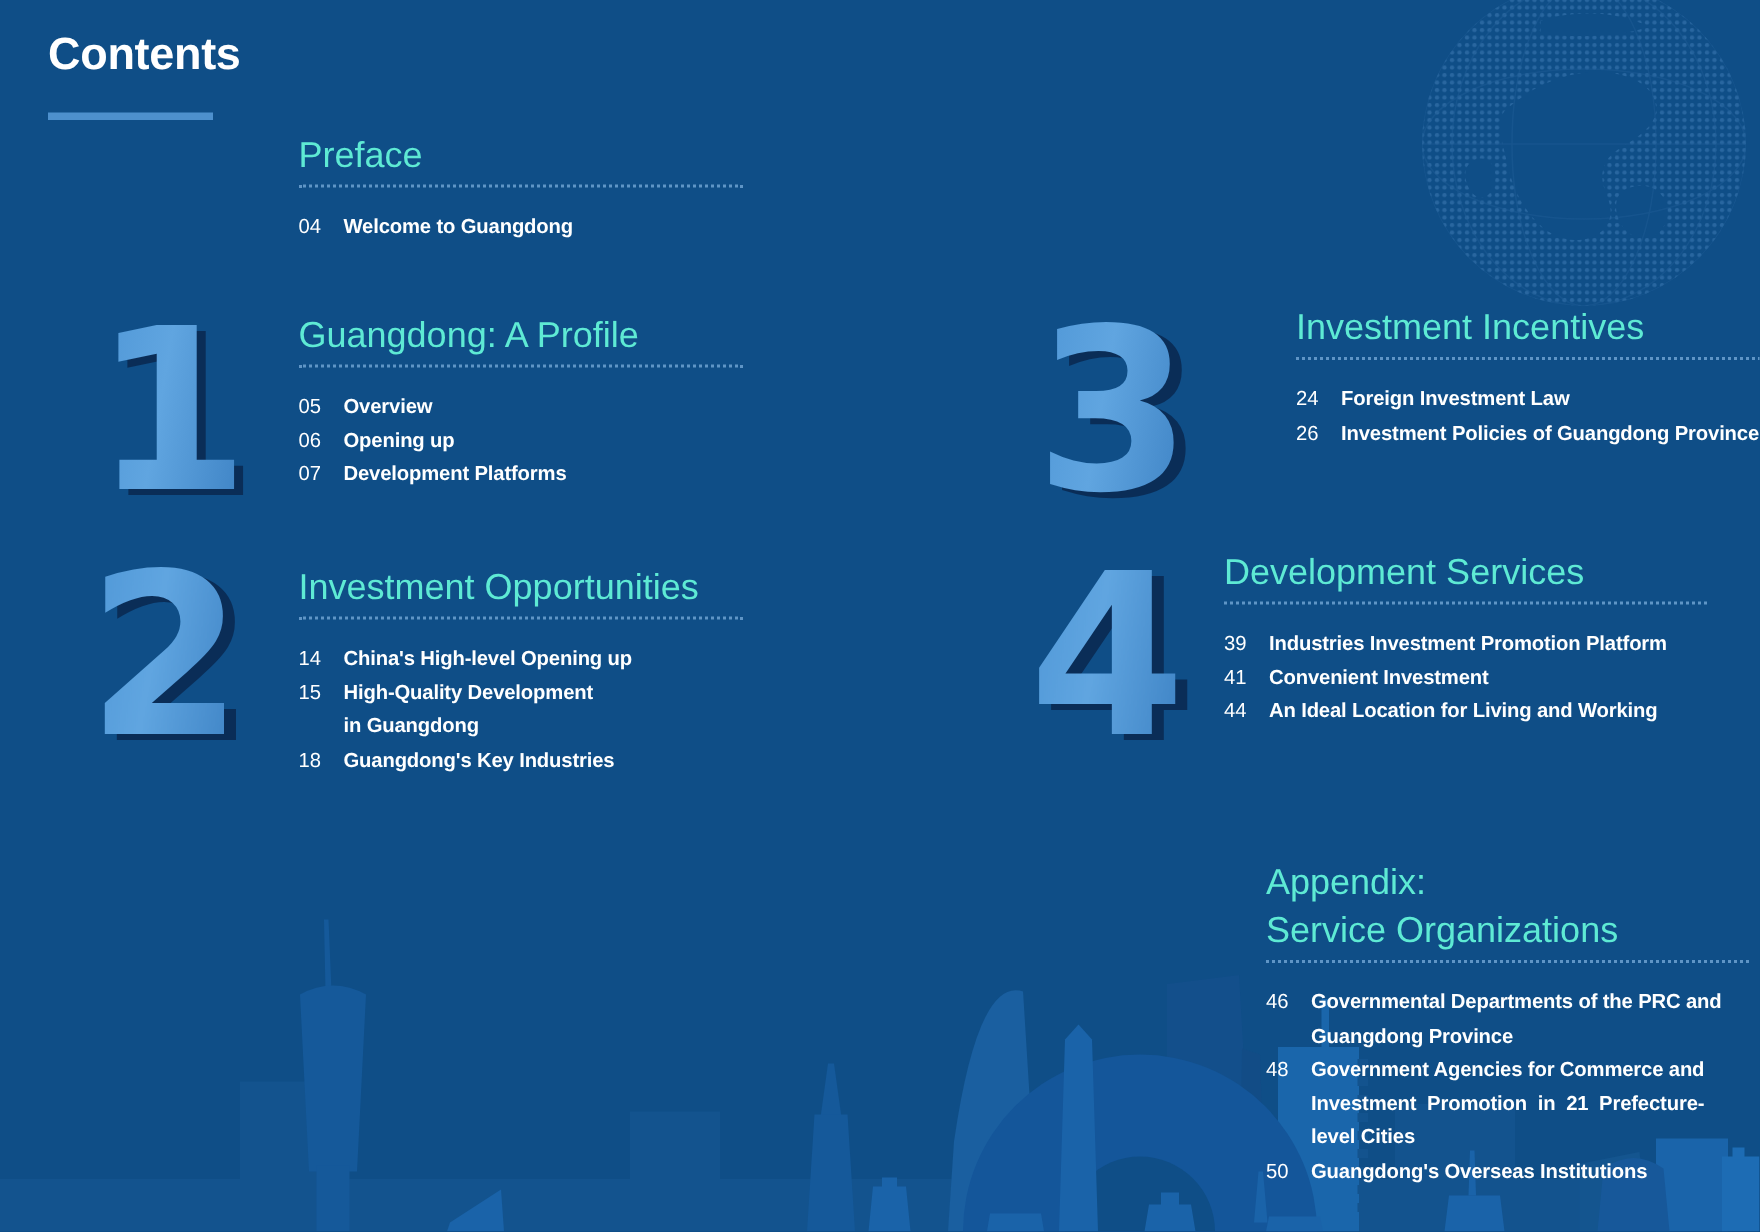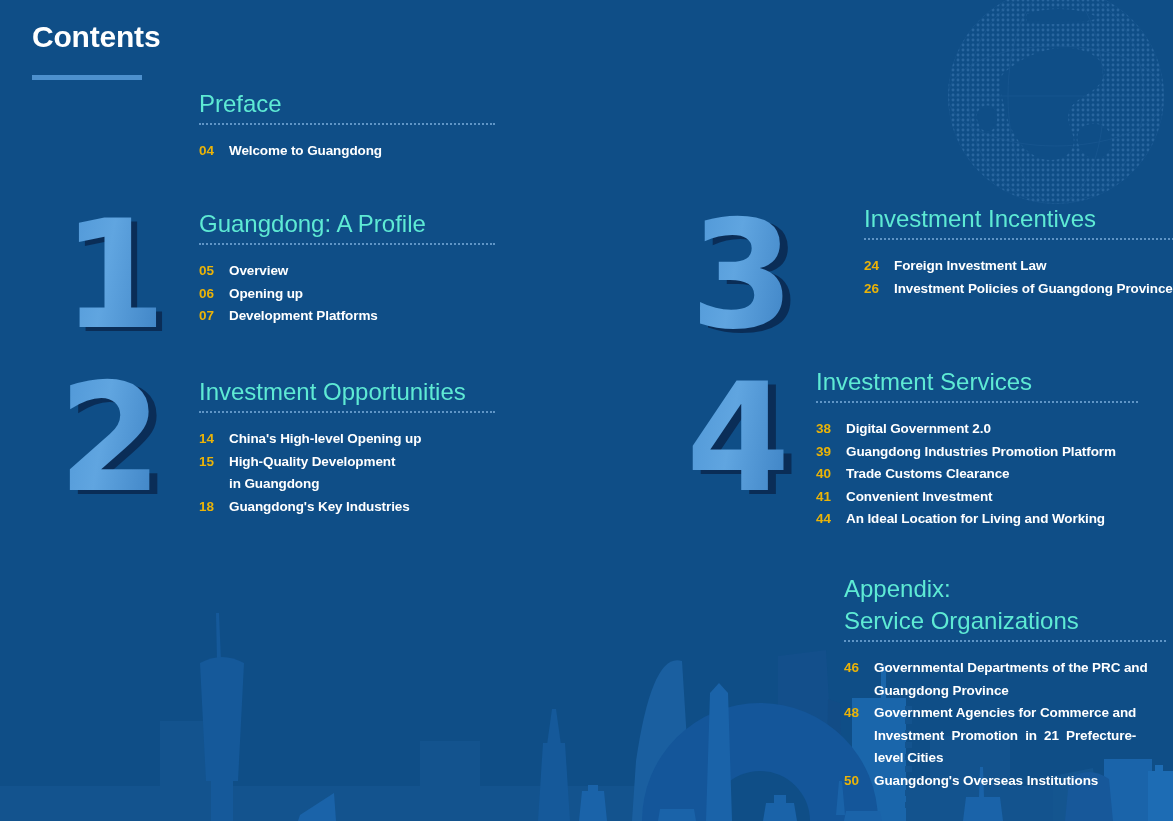--- a/index.html
+++ b/index.html
@@ -114,22 +114,22 @@
   .entry {
     display: flex;
     align-items: flex-start;
     font-size: 13.5px;
     line-height: 22.5px;
     color: #ffffff;
   }
   .entry .pg {
     width: 30px;
     flex: 0 0 30px;
-    font-weight: bold;
-    color: #eab308;
+    font-weight: normal;
+    color: #ffffff;
   }
   .entry .lbl {
     font-weight: bold;
     letter-spacing: -0.1px;
   }
   .entry .lbl .ln { display: block; }
   .entry .lbl .ln.just {
     text-align: justify;
     text-align-last: justify;
   }
@@ -362,34 +362,26 @@
           <span class="lbl">Investment Policies of Guangdong Province</span>
         </div>
       </div>
     </div>
   </div>
 
   <div class="section" style="left:0; top:363px;">
     <div class="sec-num-shadow" style="left:78px; top:4px;">4</div>
     <div class="sec-num" style="left:70px; top:0;">4</div>
     <div class="sec-body" style="left:200px; top:3px; width:322px;">
-      <div class="sec-heading">Investment Services</div>
-      <div class="dotline"></div>
-      <div class="entries">
-        <div class="entry">
-          <span class="pg">38</span>
-          <span class="lbl">Digital Government 2.0</span>
-        </div>
+      <div class="sec-heading">Development Services</div>
+      <div class="dotline"></div>
+      <div class="entries">
         <div class="entry">
           <span class="pg">39</span>
-          <span class="lbl">Guangdong Industries Promotion Platform</span>
-        </div>
-        <div class="entry">
-          <span class="pg">40</span>
-          <span class="lbl">Trade Customs Clearance</span>
+          <span class="lbl">Industries Investment Promotion Platform</span>
         </div>
         <div class="entry">
           <span class="pg">41</span>
           <span class="lbl">Convenient Investment</span>
         </div>
         <div class="entry">
           <span class="pg">44</span>
           <span class="lbl">An Ideal Location for Living and Working</span>
         </div>
       </div>

